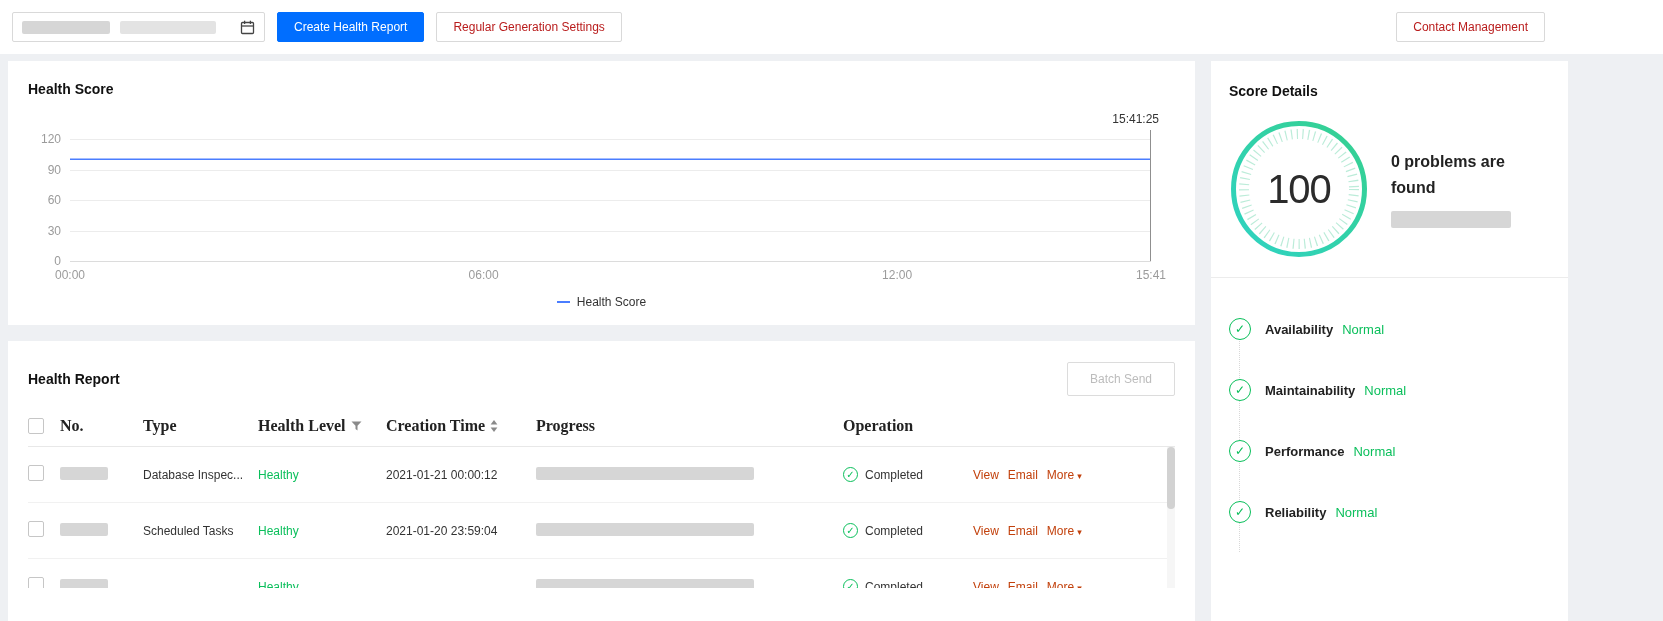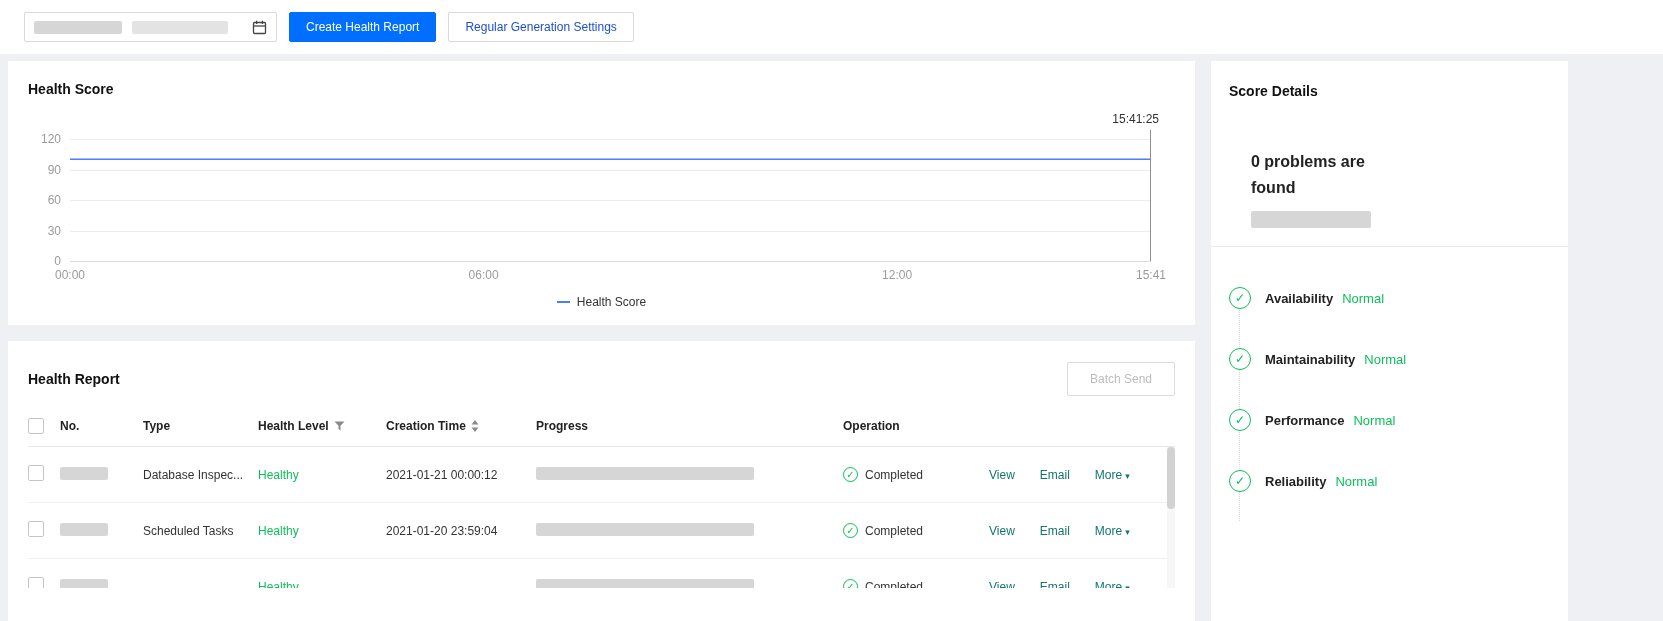--- a/index.html
+++ b/index.html
@@ -3,28 +3,28 @@
 <meta charset="utf-8">
 <style>
   * { box-sizing: border-box; }
   html,body { margin:0; padding:0; }
   body {
     width:1663px; height:621px; overflow:hidden;
     background:#eef0f3; color:#333;
     font-family:"Liberation Sans", sans-serif; font-size:12px;
   }
   
-  .topbar { height:54px; background:#fff; display:flex; align-items:center; padding:0 24px; }
+  .topbar { height:54px; background:#fff; display:flex; align-items:center; padding:0 12px; }
   .picker { width:253px; height:30px; border:1px solid #d9d9d9; border-radius:2px; background:#fff;
             display:flex; align-items:center; padding:0 9px; gap:10px; cursor:pointer; }
   .picker .spacer { flex:1; }
   .redact { display:inline-block; height:13px; border-radius:2px; background:#d6d6d6; }
   .redact.light { background:#e3e3e3; }
   .btn { height:30px; display:inline-flex; align-items:center; padding:0 16px; font-size:12px;
-         background:#fff; border:1px solid #d9d9d9; border-radius:2px; color:#1d4ed8; cursor:pointer;
+         background:#fff; border:1px solid #d9d9d9; border-radius:2px; color:#b91c1c; cursor:pointer;
          font-family:inherit; white-space:nowrap; }
   .btn.primary { background:#006eff; border-color:#006eff; color:#fff; }
   .btn.ghost { color:#bcbcbc; border-color:#dcdcdc; padding:16px 22px; }
   .ml12 { margin-left:12px; }
   .contact { margin-left:auto; margin-right:106px; }
 
   
   .main { display:flex; gap:16px; padding:7px 8px 0; align-items:flex-start; }
   .left-col { width:1187px; display:flex; flex-direction:column; gap:16px; }
   .card { background:#fff; }
@@ -40,31 +40,31 @@
   .chart svg { position:absolute; left:0; top:0; width:100%; height:100%; overflow:visible; }
   .cursorline { position:absolute; top:-9px; bottom:0; right:0; width:1px; background:#8f8f8f; }
   .cts { position:absolute; right:-8px; top:-27px; font-size:12px; color:#333; }
   .legend { margin-top:34px; text-align:center; font-size:12px; color:#333; }
   .legend-marker { display:inline-block; width:13px; height:2px; vertical-align:3px; margin-right:7px; background:#4a7dff; }
 
   
   .report-card { height:292px; padding:22px 20px 0; overflow:hidden; }
   .report-head { display:flex; align-items:center; justify-content:space-between; height:32px; }
   .grid-row { display:grid; grid-template-columns:32px 83px 115px 128px 150px 307px 130px 1fr; align-items:center; }
-  .thead { height:42px; border-bottom:1px solid #e8e8e8; font-size:12px; font-weight:700; color:#222; margin-top:10px; }
+  .thead { height:42px; border-bottom:1px solid #e8e8e8; font-size:16px; font-weight:700; color:#222; margin-top:10px;font-family:Liberation Serif, serif; }
   .th { display:flex; align-items:center; gap:5px; overflow:hidden; white-space:nowrap; }
   .tbody { position:relative; height:141px; overflow:hidden; }
   .trow { height:56px; border-bottom:1px solid #f1f1f1; font-size:12px; color:#333; }
   .cell { overflow:hidden; white-space:nowrap; text-overflow:ellipsis; padding-right:8px; }
   .cb { width:16px; height:16px; border:1px solid #c6c6c6; border-radius:2px; background:#fff; display:inline-block; cursor:pointer; }
   .green { color:#0abf5b; }
   .ok-ic { width:15px; height:15px; border:1px solid #0abf5b; border-radius:50%; color:#0abf5b; font-size:10px;
            display:inline-flex; align-items:center; justify-content:center; margin-right:7px; flex:none; }
   .cell.progress { display:flex; align-items:center; }
-  .oplink { color:#0f766e; margin-right:9px; cursor:pointer; text-decoration:none;margin-left:16px; }
+  .oplink { color:#c2410c; margin-right:9px; cursor:pointer; text-decoration:none; }
   .caret { font-size:9px; margin-left:3px; }
   .sbar { position:absolute; top:0; right:0; bottom:0; width:8px; background:#f6f6f6; }
   .sbar-thumb { position:absolute; top:0; left:0; width:8px; height:62px; border-radius:4px; background:#d2d2d2; cursor:pointer; }
 
   
   .score-card { width:357px; min-height:614px; padding:22px 18px; }
   .gauge-row { display:flex; margin-top:20px; }
   .gauge { position:relative; width:140px; height:140px; flex:none; }
   .score-num { position:absolute; left:0; top:0; width:100%; height:100%; display:flex; align-items:center;
                justify-content:center; font-size:40px; color:#2b2b2b; letter-spacing:-1px; }
@@ -92,20 +92,21 @@
     <span class="spacer"></span>
     <svg width="15" height="15" viewBox="0 0 15 15">
       <rect x="1.5" y="2.5" width="12" height="11" rx="1" fill="none" stroke="#444" stroke-width="1.3"></rect>
       <line x1="4.6" y1="0.7" x2="4.6" y2="4" stroke="#444" stroke-width="1.3"></line>
       <line x1="10.4" y1="0.7" x2="10.4" y2="4" stroke="#444" stroke-width="1.3"></line>
       <line x1="1.5" y1="6" x2="13.5" y2="6" stroke="#444" stroke-width="1.3"></line>
     </svg>
   </div>
   <button class="btn primary ml12">Create Health Report</button>
   <button class="btn ml12">Regular Generation Settings</button>
+  <button class="btn contact">Contact Management</button>
 </div>
 
 <div class="main">
   <div class="left-col">
 
     <div class="card chart-card">
       <div class="card-title">Health Score</div>
       <div class="chart">
           <div class="grid base" style="top: 100%;"></div>
           <div class="ylab" style="top: 100%;">0</div>
@@ -211,20 +212,33 @@
             <div class="cell"><a class="oplink">View</a><a class="oplink">Email</a><a class="oplink">More<span class="caret">▾</span></a></div>
           </div>
         </div>
     </div>
 
   </div>
 
   <div class="card score-card">
     <div class="card-title">Score Details</div>
     <div class="gauge-row">
+      <div class="gauge">
+        <svg width="140" height="140" viewBox="0 0 140 140">
+          <defs>
+            <linearGradient id="gg" x1="0" y1="1" x2="1" y2="0">
+              <stop offset="0" stop-color="#2fd3c3"></stop>
+              <stop offset="1" stop-color="#35d08f"></stop>
+            </linearGradient>
+          </defs>
+          <circle cx="70" cy="70" r="65.5" fill="none" stroke="url(#gg)" stroke-width="5"></circle>
+          <circle cx="70" cy="70" r="55" fill="none" stroke="#bcecd9" stroke-width="10" stroke-dasharray="1.2 4.5"></circle>
+        </svg>
+        <div class="score-num">100</div>
+      </div>
       <div class="ginfo">
         <div class="problems">0 problems are found</div>
         <div class="blockredact"></div>
       </div>
     </div>
     <div class="divider"></div>
     <div class="items">
       <div class="sitem">
         <span class="sic">✓</span>
         <span class="slabel">Availability</span>

